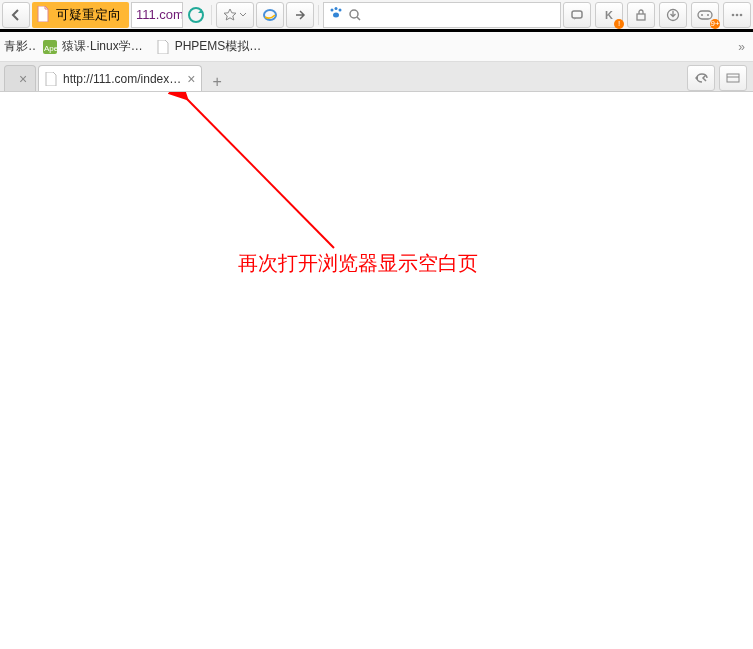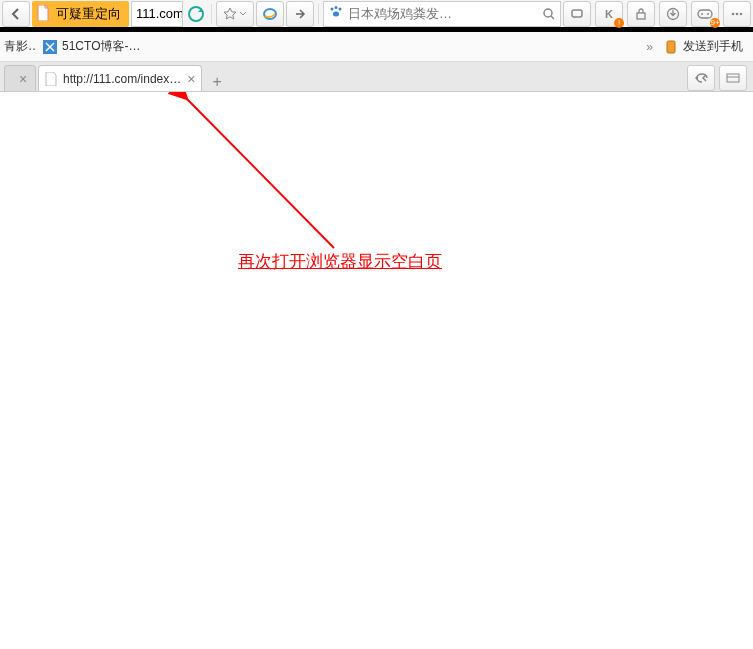--- a/index.html
+++ b/index.html
@@ -1,25 +1,25 @@
 <!DOCTYPE html>
 <html><head>
   <meta charset="utf-8">
   <style>
     * { margin: 0; padding: 0; box-sizing: border-box; }
     body { font-family: "Microsoft YaHei", Arial, sans-serif; font-size: 12px; background: #fff; width: 753px; height: 649px; overflow: hidden; position: relative; }
     
     
-    .toolbar { display: flex; align-items: center; height: 32px; background: #f5f5f5; border-bottom: 5px solid #000000; padding: 0 2px; gap: 2px; }
+    .toolbar { display: flex; align-items: center; height: 32px; background: #f5f5f5; border-bottom: 3px solid #000000; padding: 0 2px; gap: 2px; }
     .btn { display: inline-flex; align-items: center; justify-content: center; height: 26px; border: 1px solid #ccc; border-radius: 3px; background: linear-gradient(#fff,#eee); cursor: pointer; padding: 0 6px; position: relative; }
     .btn svg { display: block; }
     .btn-sq { width: 28px; padding: 0; }
     .badge-warning { background: #ffb734; color: #000; display: inline-flex; align-items: center; height: 26px; padding: 0 8px 0 24px; font-size: 13px; border-radius: 2px; position: relative; }
     .badge-warning .file-ic { position:absolute; left:4px; top:4px; }
-    .addr { border:1px solid #ccc; height:26px; background:#fff; display:flex; align-items:center; padding:0 4px; font-size:13px; color:#000000; width:52px; overflow:hidden; }
+    .addr { border:1px solid #ccc; height:26px; background:#fff; display:flex; align-items:center; padding:0 4px; font-size:13px; color:#701a75; width:52px; overflow:hidden; }
     .addr-refresh { width:22px; height:26px; display:inline-flex; align-items:center; justify-content:center; }
     .sep { width:1px; height:20px; background:#ddd; margin:0 2px; }
     .star-btn { display:inline-flex; align-items:center; }
     .search-box { flex:1; display:flex; align-items:center; border:1px solid #ccc; height:26px; background:#fff; padding:0 4px; min-width:120px; }
     .search-box .paw { margin-right:4px; }
     .search-box input { border:none; outline:none; flex:1; font-size:13px; color:#999; background:transparent; }
     .rbtns { display:flex; gap:4px; }
     .dot-badge { position:absolute; bottom:-2px; right:-2px; width:10px; height:10px; border-radius:50%; background:#ff7b00; color:#fff; font-size:8px; display:flex; align-items:center; justify-content:center; }
     
     
@@ -36,21 +36,21 @@
     .tab.active { background:#fff;justify-content:space-between; }
     .tab .close { margin-left:6px; color:#888; font-size:14px; cursor:pointer; }
     .tab .fav { width:14px; height:14px; margin-right:4px; display:inline-flex; }
     .tab-title { overflow:hidden; text-overflow:ellipsis; white-space:nowrap; max-width:120px; }
     .newtab { color:#888; font-size:16px; padding:0 8px; cursor:pointer; }
     .tabs-right { margin-left:auto; display:flex; gap:4px; align-items:center; padding-right:2px; }
     
     
     .content { position:relative; width:100%; height:calc(100% - 92px); background:#fff; }
     .arrow-svg { position:absolute; left:0; top:0; pointer-events:none; }
-    .annotation { position:absolute; left:238px; top:158px; color:#ff0000; font-size:17px;text-decoration:underline; }
+    .annotation { position:absolute; left:238px; top:158px; color:#ff0000; font-size:20px; }
     
     .file-svg { fill:#fff; stroke:#bbb; }
     .txt-cut { overflow:hidden; text-overflow:ellipsis; white-space:nowrap; }
   </style>
 </head>
 <body>
 
 <div class="toolbar">
   <div class="btn btn-sq">
     <svg width="10" height="12">
@@ -98,21 +98,20 @@
   <div class="sep"></div>
   <div class="search-box">
     <span class="paw">
       <svg width="16" height="16">
           <circle cx="4" cy="5" r="1.5" fill="#3385d6"></circle>
           <circle cx="8" cy="3.5" r="1.5" fill="#3385d6"></circle>
           <circle cx="12" cy="5" r="1.5" fill="#3385d6"></circle>
           <ellipse cx="8" cy="10" rx="3" ry="2.5" fill="#3385d6"></ellipse>
         </svg>
     </span>
-    <input type="text" placeholder="日本鸡场鸡粪发…" style="">
     <svg width="14" height="14">
         <circle cx="6" cy="6" r="4" fill="none" stroke="#888" stroke-width="1.5"></circle>
         <path d="M9 9 l3 3" stroke="#888" stroke-width="1.5"></path>
       </svg>
   </div>
   <div class="rbtns">
     <div class="btn btn-sq">
       <svg width="14" height="14">
           <rect x="2" y="3" width="10" height="7" rx="2" fill="none" stroke="#888" stroke-width="1.5"></rect>
           <path d="M5 10 l-1 2 2-2" fill="#888"></path>
@@ -152,36 +151,36 @@
         </svg>
     </div>
   </div>
 </div>
 
 <div class="bookmarks">
   <span class="bm-item txt-cut" style="max-width:32px;padding:0">青影…</span>
   <span class="bm-item">
     <span class="ic">
         <svg width="14" height="14">
-          <rect width="14" height="14" fill="#3b8bd4"></rect>
-          <path d="M3 3 l8 8 M11 3 l-8 8" stroke="#fff" stroke-width="1.5"></path>
+          <rect width="14" height="14" rx="2" fill="#7cb342"></rect>
+          <text x="1" y="11" font-size="8" fill="#fff">Ape</text>
         </svg>
       </span>
-    <span>51CTO博客-…</span>
+    <span>猿课·Linux学…</span>
+  </span>
+  <span class="bm-item">
+    <span class="ic">
+        <svg width="12" height="14">
+          <path d="M1 0 h7 l3 3 v11 h-10 z" class="file-svg"></path>
+        </svg>
+      </span>
+    <span>PHPEMS模拟…</span>
   </span>
   <span class="bm-spacer"></span>
   <span class="bm-chev">»</span>
-  <span class="bm-item">
-    <span class="ic">
-        <svg width="10" height="14">
-          <rect x="1" y="1" width="8" height="12" rx="1.5" fill="#f0a030" stroke="#c07010"></rect>
-        </svg>
-      </span>
-    <span>发送到手机</span>
-  </span>
 </div>
 
 <div class="tabs">
   <div class="tab blank">
     <span class="close">×</span>
   </div>
   <div class="tab active">
     <span class="fav">
         <svg width="12" height="14">
           <path d="M1 0 h7 l3 3 v11 h-10 z" class="file-svg"></path>

